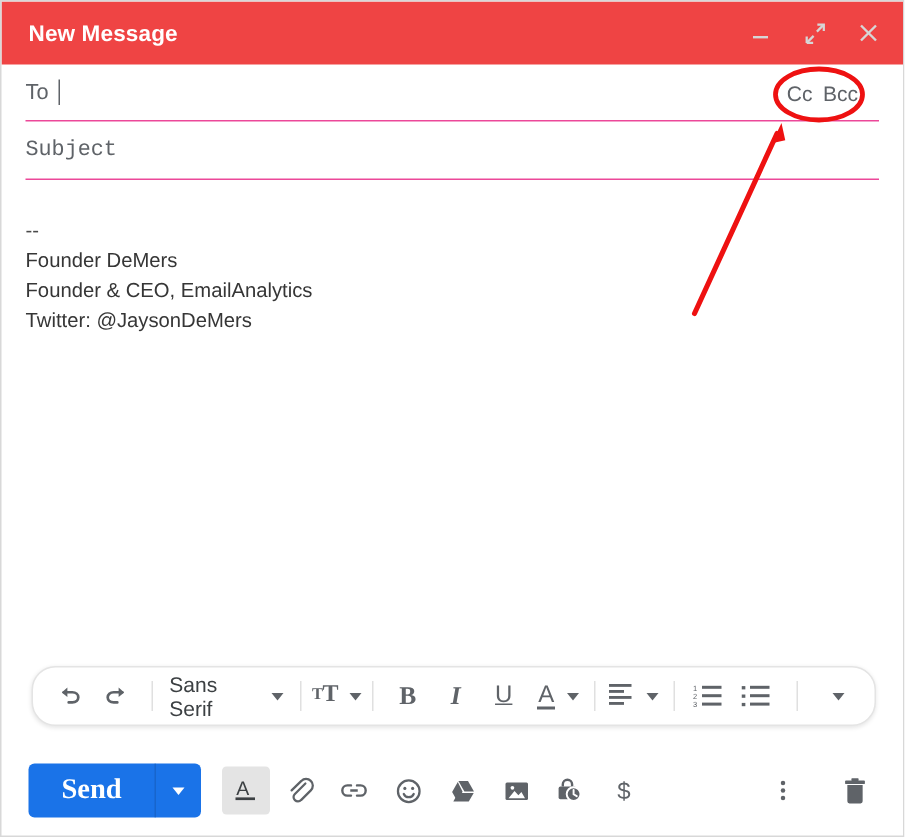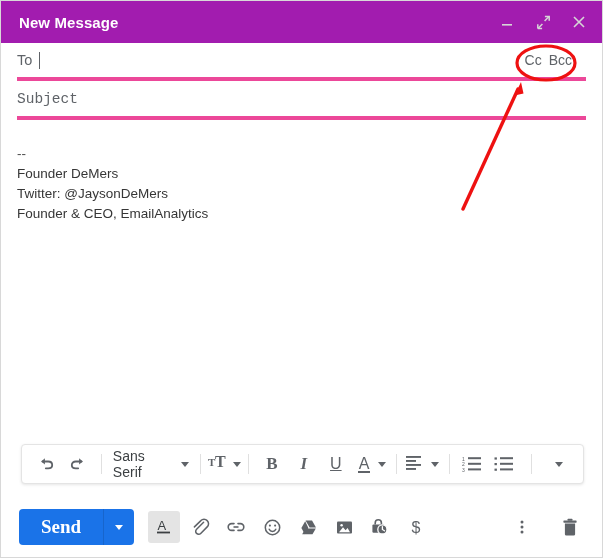--- a/index.html
+++ b/index.html
@@ -14,42 +14,42 @@
   .compose-window{
     position:absolute;left:0;top:0;width:603px;height:558px;
     background:#fff;
     box-sizing:border-box;
     border:1px solid #d8d8d8;
     overflow:hidden;
   }
 
   
   .titlebar{
-    height:42px;background:#a21caf;color:#fff;
+    height:42px;background:#ef4444;color:#fff;
     display:flex;align-items:center;
     padding:0 14px 0 18px;
     box-sizing:border-box;
   }
   .titlebar-title{
     font-size:15px;font-weight:bold;letter-spacing:.1px;flex:1;
   }
   .win-controls{display:flex;align-items:center;gap:18px;}
   .win-btn{
     width:18px;height:18px;display:flex;align-items:center;justify-content:center;
     color:#d6d6d6;cursor:pointer;
   }
   .win-btn svg{display:block;}
 
   
   .field-row{
     position:relative;
     height:39px;
     display:flex;align-items:center;
     margin:0 16px;
-    border-bottom:4px solid #ec4899;
+    border-bottom:1px solid #ec4899;
     box-sizing:border-box;
   }
   .field-row.to{height:38px;}
   .field-label{
     font-size:14.5px;color:#5f6368;
   }
   .caret{
     display:inline-block;width:1px;height:17px;background:#5f6368;
     margin-left:7px;
   }
@@ -72,21 +72,21 @@
   }
   .sig-line{white-space:pre;}
   .sig-dashes{color:#4a4a4a;letter-spacing:0px;}
 
   
   .format-toolbar{
     position:absolute;left:20px;top:443px;
     width:563px;height:40px;
     background:#fff;
     border:1px solid #e4e4e4;
-    border-radius:4px;
+    border-radius:16px;
     box-shadow:0 1px 3px rgba(0,0,0,.10);
     display:flex;align-items:center;
     box-sizing:border-box;
     padding:16px 8px;
   }
   .tb-btn{
     height:30px;min-width:26px;
     display:flex;align-items:center;justify-content:center;
     color:#5f6368;cursor:pointer;
     padding:0 3px;
@@ -180,22 +180,22 @@
     </div>
   </div>
 
   <div class="field-row subject">
     <span class="subject-label">Subject</span>
   </div>
 
   <div class="mail-body">
     <div class="sig-line sig-dashes">--</div>
     <div class="sig-line">Founder DeMers</div>
+    <div class="sig-line">Founder &amp; CEO, EmailAnalytics</div>
     <div class="sig-line">Twitter: @JaysonDeMers</div>
-    <div class="sig-line">Founder &amp; CEO, EmailAnalytics</div>
   </div>
 
   <div class="format-toolbar">
 
     <div class="tb-btn">
       <svg width="20" height="20" viewBox="0 0 20 20">
         <path d="M6.5 7.5 H12.2 c2.4 0 4 1.5 4 3.4 c0 1.9 -1.6 3.4 -4 3.4 H9.8" stroke="#5f6368" stroke-width="1.8" fill="none" stroke-linecap="round"></path>
         <path d="M8.9 4.3 L5.2 7.6 L8.9 10.6 Z" fill="#5f6368"></path>
       </svg>
     </div>

